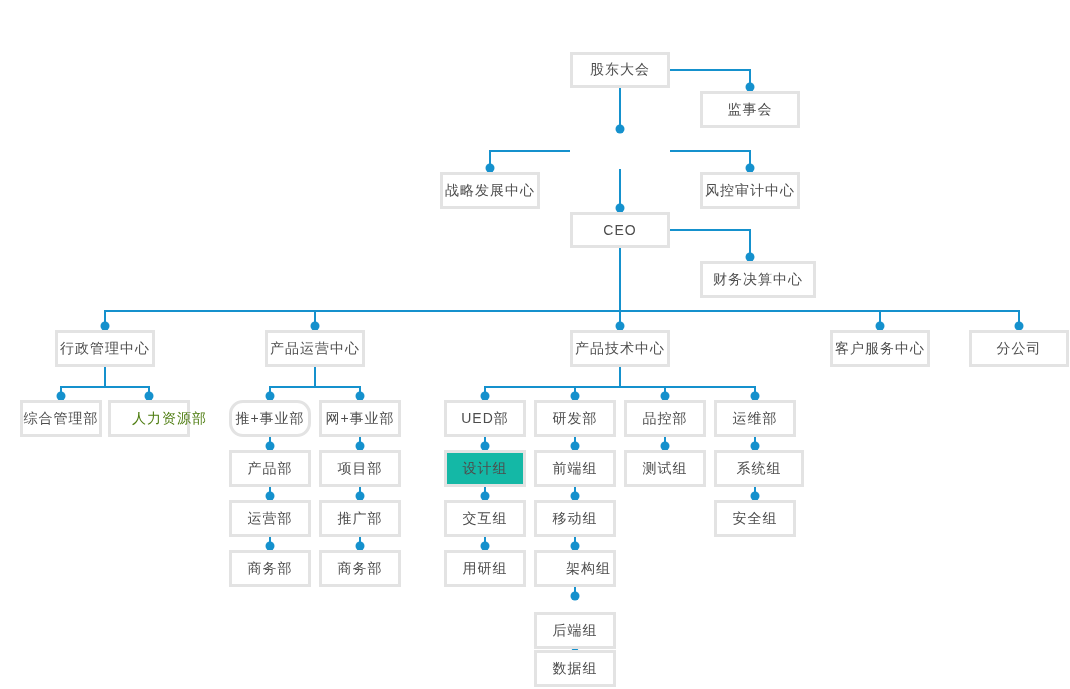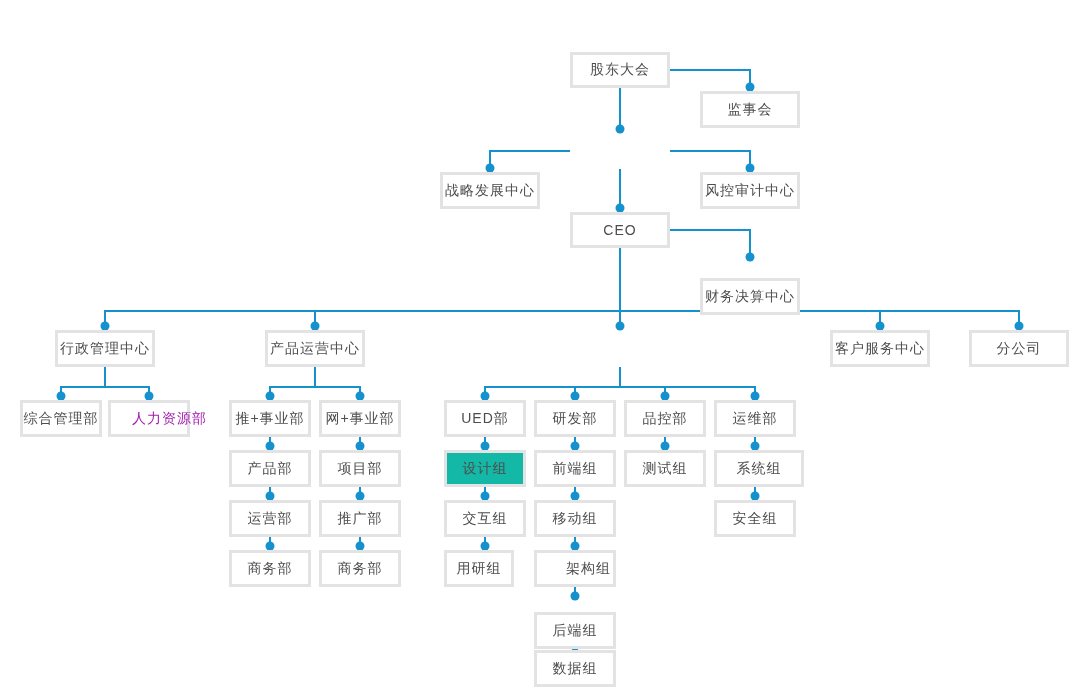--- a/index.html
+++ b/index.html
@@ -139,44 +139,45 @@
       <circle cx="755" cy="446" r="4.5"></circle>
       <line x1="755" y1="487" x2="755" y2="497"></line>
       <circle cx="755" cy="496" r="4.5"></circle>
     </svg>
   <div id="node-layer">
       <div class="node" style="left: 570px; top: 52px; width: 100px; height: 36px; border-color: rgb(227, 227, 227); background: rgb(255, 255, 255); color: rgb(77, 77, 77);">股东大会</div>
       <div class="node" style="left: 700px; top: 91px; width: 100px; height: 37px; border-color: rgb(227, 227, 227); background: rgb(255, 255, 255); color: rgb(77, 77, 77);">监事会</div>
       <div class="node" style="left: 440px; top: 172px; width: 100px; height: 37px; border-color: rgb(227, 227, 227); background: rgb(255, 255, 255); color: rgb(77, 77, 77);">战略发展中心</div>
       <div class="node" style="left: 700px; top: 172px; width: 100px; height: 37px; border-color: rgb(227, 227, 227); background: rgb(255, 255, 255); color: rgb(77, 77, 77);">风控审计中心</div>
       <div class="node" style="left: 570px; top: 212px; width: 100px; height: 36px; border-color: rgb(227, 227, 227); background: rgb(255, 255, 255); color: rgb(77, 77, 77);">CEO</div>
-      <div class="node" style="left: 700px; top: 278px; width: 100px; height: 37px; border-color: rgb(227, 227, 227); background: rgb(255, 255, 255); color: rgb(77, 77, 77);">财务决算中心</div>
+      <div class="node" style="left: 700px; top: 261px; width: 116px; height: 37px; border-color: rgb(227, 227, 227); background: rgb(255, 255, 255); color: rgb(77, 77, 77);">财务决算中心</div>
       <div class="node" style="left: 55px; top: 330px; width: 100px; height: 37px; border-color: rgb(227, 227, 227); background: rgb(255, 255, 255); color: rgb(77, 77, 77);">行政管理中心</div>
       <div class="node" style="left: 265px; top: 330px; width: 100px; height: 37px; border-color: rgb(227, 227, 227); background: rgb(255, 255, 255); color: rgb(77, 77, 77);">产品运营中心</div>
+      <div class="node" style="left: 570px; top: 330px; width: 100px; height: 37px; border-color: rgb(227, 227, 227); background: rgb(255, 255, 255); color: rgb(77, 77, 77);">产品技术中心</div>
       <div class="node" style="left: 830px; top: 330px; width: 100px; height: 37px; border-color: rgb(227, 227, 227); background: rgb(255, 255, 255); color: rgb(77, 77, 77);">客户服务中心</div>
       <div class="node" style="left: 969px; top: 330px; width: 100px; height: 37px; border-color: rgb(227, 227, 227); background: rgb(255, 255, 255); color: rgb(77, 77, 77);">分公司</div>
       <div class="node" style="left: 20px; top: 400px; width: 82px; height: 37px; border-color: rgb(227, 227, 227); background: rgb(255, 255, 255); color: rgb(77, 77, 77);">综合管理部</div>
-      <div class="node" style="left: 108px; top: 400px; width: 82px; height: 37px; border-color: rgb(227, 227, 227); background: rgb(255, 255, 255); color: #a21caf; padding-left: 41px;">人力资源部</div>
-      <div class="node" style="left: 229px; top: 400px; width: 82px; height: 37px; border-color: rgb(227, 227, 227); background: rgb(255, 255, 255); color: rgb(77, 77, 77);">推+事业部</div>
+      <div class="node" style="left: 108px; top: 400px; width: 82px; height: 37px; border-color: rgb(227, 227, 227); background: rgb(255, 255, 255); color: #4d7c0f; padding-left: 41px;">人力资源部</div>
+      <div class="node" style="left: 229px; top: 400px; width: 82px; height: 37px; border-color: rgb(227, 227, 227); background: rgb(255, 255, 255); color: rgb(77, 77, 77); border-radius: 14px;">推+事业部</div>
       <div class="node" style="left: 319px; top: 400px; width: 82px; height: 37px; border-color: rgb(227, 227, 227); background: rgb(255, 255, 255); color: rgb(77, 77, 77);">网+事业部</div>
       <div class="node" style="left: 229px; top: 450px; width: 82px; height: 37px; border-color: rgb(227, 227, 227); background: rgb(255, 255, 255); color: rgb(77, 77, 77);">产品部</div>
       <div class="node" style="left: 319px; top: 450px; width: 82px; height: 37px; border-color: rgb(227, 227, 227); background: rgb(255, 255, 255); color: rgb(77, 77, 77);">项目部</div>
       <div class="node" style="left: 229px; top: 500px; width: 82px; height: 37px; border-color: rgb(227, 227, 227); background: rgb(255, 255, 255); color: rgb(77, 77, 77);">运营部</div>
       <div class="node" style="left: 319px; top: 500px; width: 82px; height: 37px; border-color: rgb(227, 227, 227); background: rgb(255, 255, 255); color: rgb(77, 77, 77);">推广部</div>
       <div class="node" style="left: 229px; top: 550px; width: 82px; height: 37px; border-color: rgb(227, 227, 227); background: rgb(255, 255, 255); color: rgb(77, 77, 77);">商务部</div>
       <div class="node" style="left: 319px; top: 550px; width: 82px; height: 37px; border-color: rgb(227, 227, 227); background: rgb(255, 255, 255); color: rgb(77, 77, 77);">商务部</div>
       <div class="node" style="left: 444px; top: 400px; width: 82px; height: 37px; border-color: rgb(227, 227, 227); background: rgb(255, 255, 255); color: rgb(77, 77, 77);">UED部</div>
       <div class="node" style="left: 534px; top: 400px; width: 82px; height: 37px; border-color: rgb(227, 227, 227); background: rgb(255, 255, 255); color: rgb(77, 77, 77);">研发部</div>
       <div class="node" style="left: 624px; top: 400px; width: 82px; height: 37px; border-color: rgb(227, 227, 227); background: rgb(255, 255, 255); color: rgb(77, 77, 77);">品控部</div>
       <div class="node" style="left: 714px; top: 400px; width: 82px; height: 37px; border-color: rgb(227, 227, 227); background: rgb(255, 255, 255); color: rgb(77, 77, 77);">运维部</div>
       <div class="node" style="left: 444px; top: 450px; width: 82px; height: 37px; border-color: rgb(227, 227, 227); background: #14b8a6; color: rgb(77, 77, 77);">设计组</div>
       <div class="node" style="left: 534px; top: 450px; width: 82px; height: 37px; border-color: rgb(227, 227, 227); background: rgb(255, 255, 255); color: rgb(77, 77, 77);">前端组</div>
       <div class="node" style="left: 624px; top: 450px; width: 82px; height: 37px; border-color: rgb(227, 227, 227); background: rgb(255, 255, 255); color: rgb(77, 77, 77);">测试组</div>
       <div class="node" style="left: 714px; top: 450px; width: 90px; height: 37px; border-color: rgb(227, 227, 227); background: rgb(255, 255, 255); color: rgb(77, 77, 77);">系统组</div>
       <div class="node" style="left: 444px; top: 500px; width: 82px; height: 37px; border-color: rgb(227, 227, 227); background: rgb(255, 255, 255); color: rgb(77, 77, 77);">交互组</div>
       <div class="node" style="left: 534px; top: 500px; width: 82px; height: 37px; border-color: rgb(227, 227, 227); background: rgb(255, 255, 255); color: rgb(77, 77, 77);">移动组</div>
       <div class="node" style="left: 714px; top: 500px; width: 82px; height: 37px; border-color: rgb(227, 227, 227); background: rgb(255, 255, 255); color: rgb(77, 77, 77);">安全组</div>
-      <div class="node" style="left: 444px; top: 550px; width: 70px; height: 37px; border-color: rgb(227, 227, 227); background: rgb(255, 255, 255); color: rgb(77, 77, 77);">用研组</div>
+      <div class="node" style="left: 444px; top: 550px; width: 82px; height: 37px; border-color: rgb(227, 227, 227); background: rgb(255, 255, 255); color: rgb(77, 77, 77);">用研组</div>
       <div class="node" style="left: 534px; top: 550px; width: 82px; height: 37px; border-color: rgb(227, 227, 227); background: rgb(255, 255, 255); color: rgb(77, 77, 77); padding-left: 27px;">架构组</div>
       <div class="node" style="left: 534px; top: 600px; width: 82px; height: 37px; border-color: rgb(227, 227, 227); background: rgb(255, 255, 255); color: rgb(77, 77, 77); margin-top: 12px;">后端组</div>
       <div class="node" style="left: 534px; top: 650px; width: 82px; height: 37px; border-color: rgb(227, 227, 227); background: rgb(255, 255, 255); color: rgb(77, 77, 77);">数据组</div>
     </div>
 </div>
 
 </body></html>

